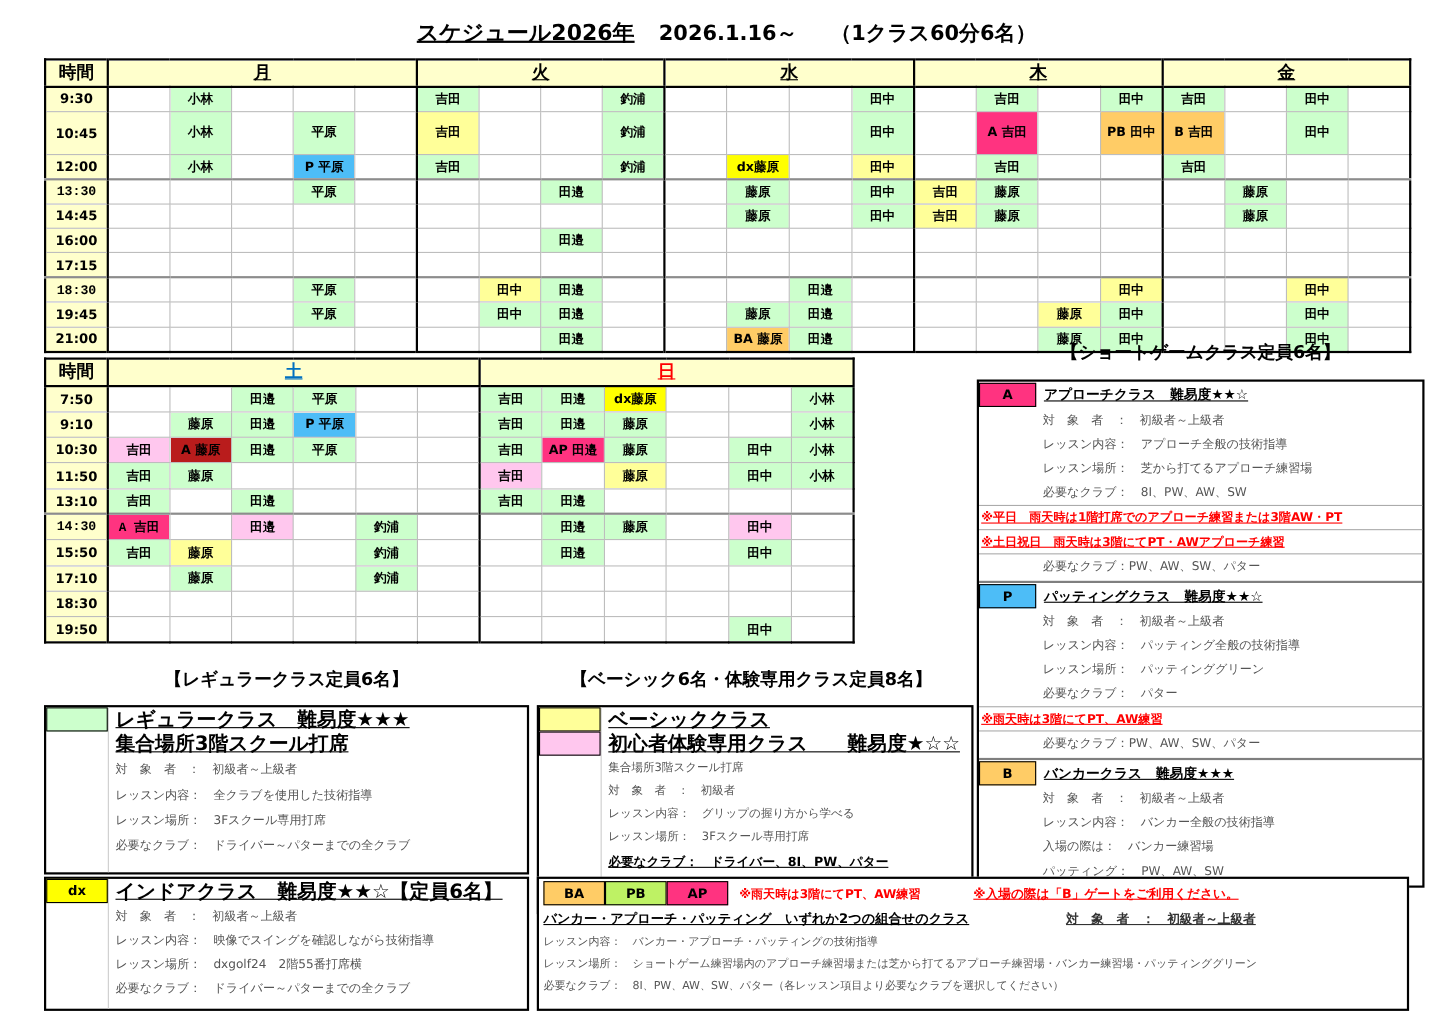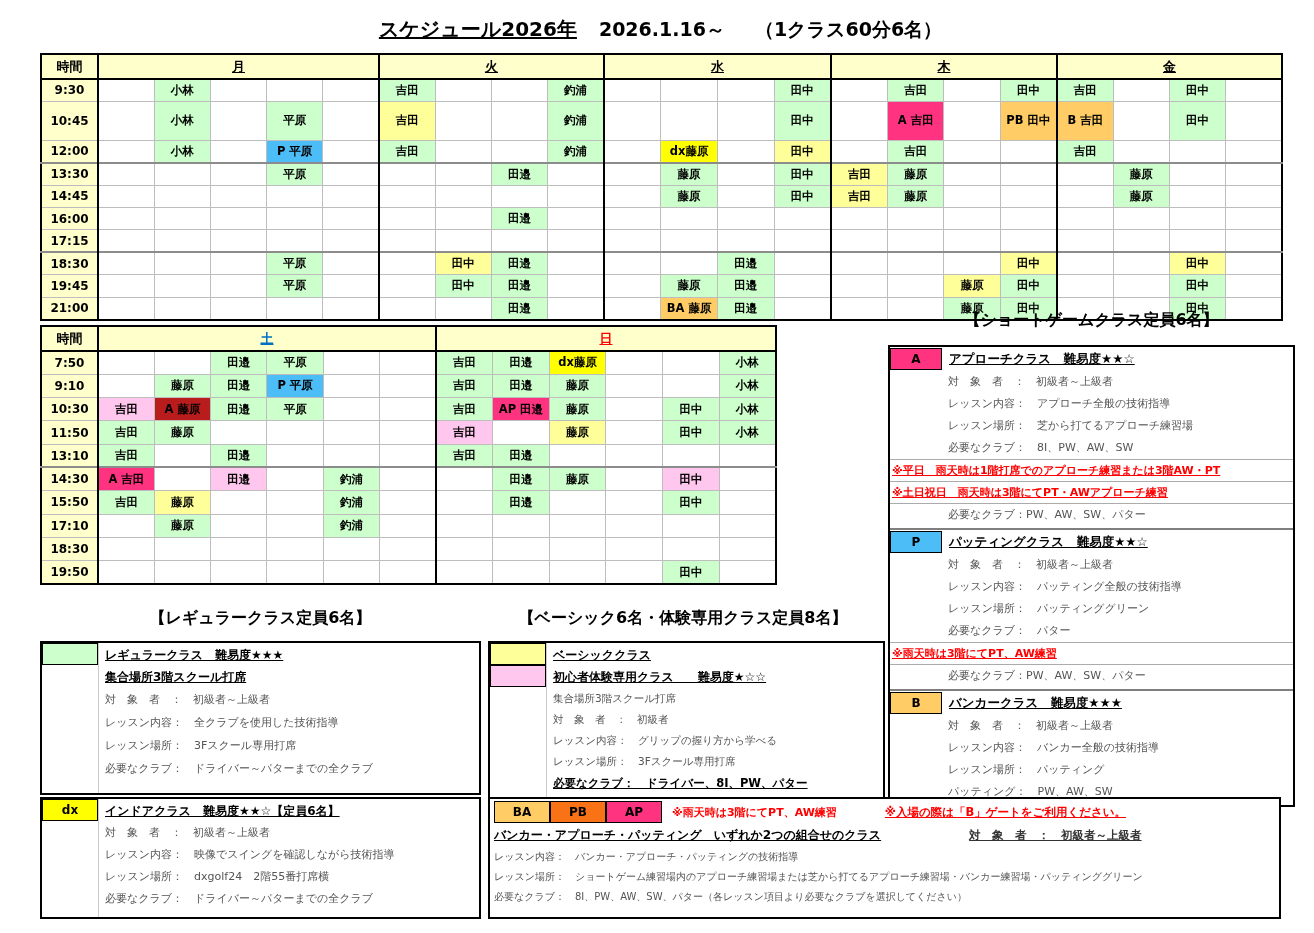--- a/index.html
+++ b/index.html
@@ -14,25 +14,25 @@
   .t-date { font-size:19px; font-weight:bold; margin-left:22px; }
   .t-note { font-size:19px; font-weight:bold; margin-left:30px; }
 
   
   table.sched { position:absolute; border-collapse:collapse; table-layout:fixed; background:#fff; border:2px solid #000; }
   .sched th, .sched td {
     border:1px solid #bdbdbd; padding:0; font-size:11.5px; font-weight:bold; color:#000;
     text-align:center; vertical-align:middle; overflow:hidden; white-space:nowrap;
   }
   .sched thead tr { height:25px; }
-  .sched thead th { background:#ffffcc; border-bottom:2px solid #000; font-size:13px; }
+  .sched thead th { background:#ffffcc; border-bottom:2px solid #000; font-size:16px; }
   .sched td.time { background:#ffffcc; font-size:12px; }
   .day-label { text-decoration:underline; }
   .daystart { border-left:2px solid #000 !important; }
-  tr.sep td { border-top:2px solid #8c8c8c; }
+  tr.sep td { border-top:2px solid #8c8c8c;font-family:Liberation Mono, monospace; }
   #weekday-table { left:40px; top:53px; }
   #weekend-table { left:40px; top:325px; }
 
   
   .sec-title { position:absolute; font-size:16px; font-weight:bold; text-align:center; white-space:nowrap; }
   #shortgame-title { top:310px; left:888px; width:407px; }
   #regular-title   { top:608px; left:40px;  width:441px; }
   #basic-title     { top:608px; left:478px; width:410px; }
 
   
@@ -47,21 +47,21 @@
   .sg-extra { border-top:1px solid #ababab; padding-left:58px; font-size:11px; color:#555; line-height:22px; white-space:nowrap; }
 
   
   .legend-box { position:absolute; border:2px solid #000; background:#fff; display:flex; }
   #regular-box { top:641px; left:40px; width:441px; height:154px; }
   #dx-box      { top:797px; left:40px; width:441px; height:122px; }
   #basic-box   { top:641px; left:488px; width:397px; height:190px; }
   .swcol { width:57px; border-right:1px solid #cccccc; flex:none; }
   .swatch { height:22px; border:1px solid #000; text-align:center; font-weight:bold; font-size:12px; line-height:20px; }
   .legend-content { flex:1; padding:1px 6px 0 6px; overflow:hidden; }
-  .lg-heading { font-size:12px; font-weight:bold; text-decoration:underline; line-height:22px; white-space:nowrap; }
+  .lg-heading { font-size:18px; font-weight:bold; text-decoration:underline; line-height:22px; white-space:nowrap; }
   .lg-detail { font-size:11px; color:#555; line-height:23px; white-space:nowrap; }
   #dx-box .lg-detail { line-height:22px; }
   #basic-box .lg-detail { font-size:10.5px; line-height:21px; }
   .lg-club { font-size:11.5px; font-weight:bold; color:#000; text-decoration:underline; line-height:22px; white-space:nowrap; }
 
   
   #combo-box { position:absolute; top:797px; left:488px; width:793px; height:122px; border:2px solid #000; background:#fff; padding:1px 4px; }
   .combo-row1 { display:flex; align-items:center; height:24px; }
   .combo-code { width:56px; height:22px; line-height:20px; text-align:center; font-weight:bold; font-size:12px; border:1px solid #000; flex:none; }
   .combo-red { color:#ff0000; font-weight:bold; font-size:11px; margin-left:10px; white-space:nowrap; }
@@ -560,21 +560,21 @@
       <div class="sg-red">※雨天時は3階にてPT、AW練習</div>
       <div class="sg-extra">必要なクラブ：PW、AW、SW、パター</div>
     </div>
     <div class="sg-section">
       <div class="sg-head">
         <div class="sg-code" style="background: rgb(255, 204, 102);">B</div>
         <div class="sg-heading">バンカークラス　難易度★★★</div>
       </div>
       <div class="sg-detail">対　象　者　：　初級者～上級者</div>
       <div class="sg-detail">レッスン内容：　バンカー全般の技術指導</div>
-      <div class="sg-detail">レッスン場所：　パッティング</div>
+      <div class="sg-detail">入場の際は：　バンカー練習場</div>
       <div class="sg-detail">パッティング：　PW、AW、SW</div>
     </div>
   </div>
 
 <div id="regular-title" class="sec-title">【レギュラークラス定員6名】</div>
 <div id="regular-box" class="legend-box">
   <div class="swcol">
     <div class="swatch" style="background: rgb(204, 255, 204);"></div>
   </div>
   <div class="legend-content">
@@ -613,21 +613,21 @@
     <div class="lg-detail">対　象　者　：　初級者～上級者</div>
     <div class="lg-detail">レッスン内容：　映像でスイングを確認しながら技術指導</div>
     <div class="lg-detail">レッスン場所：　dxgolf24　2階55番打席横</div>
     <div class="lg-detail">必要なクラブ：　ドライバー～パターまでの全クラブ</div>
   </div>
 </div>
 
 <div id="combo-box">
   <div class="combo-row1">
     <div class="combo-code" style="background: rgb(255, 204, 102);">BA</div>
-    <div class="combo-code" style="background: #f97316;">PB</div>
+    <div class="combo-code" style="background: #bef264;">PB</div>
     <div class="combo-code" style="background: rgb(255, 51, 128);">AP</div>
     <div class="combo-red">※雨天時は3階にてPT、AW練習</div>
     <div class="combo-gate">※入場の際は「B」ゲートをご利用ください。</div>
   </div>
   <div class="combo-row2">
     <span class="combo-heading">バンカー・アプローチ・パッティング　いずれか2つの組合せのクラス</span>
     <span class="combo-target">対　象　者　：　初級者～上級者</span>
   </div>
   <div class="combo-detail">レッスン内容：　バンカー・アプローチ・パッティングの技術指導</div>
   <div class="combo-detail">レッスン場所：　ショートゲーム練習場内のアプローチ練習場または芝から打てるアプローチ練習場・バンカー練習場・パッティンググリーン</div>

